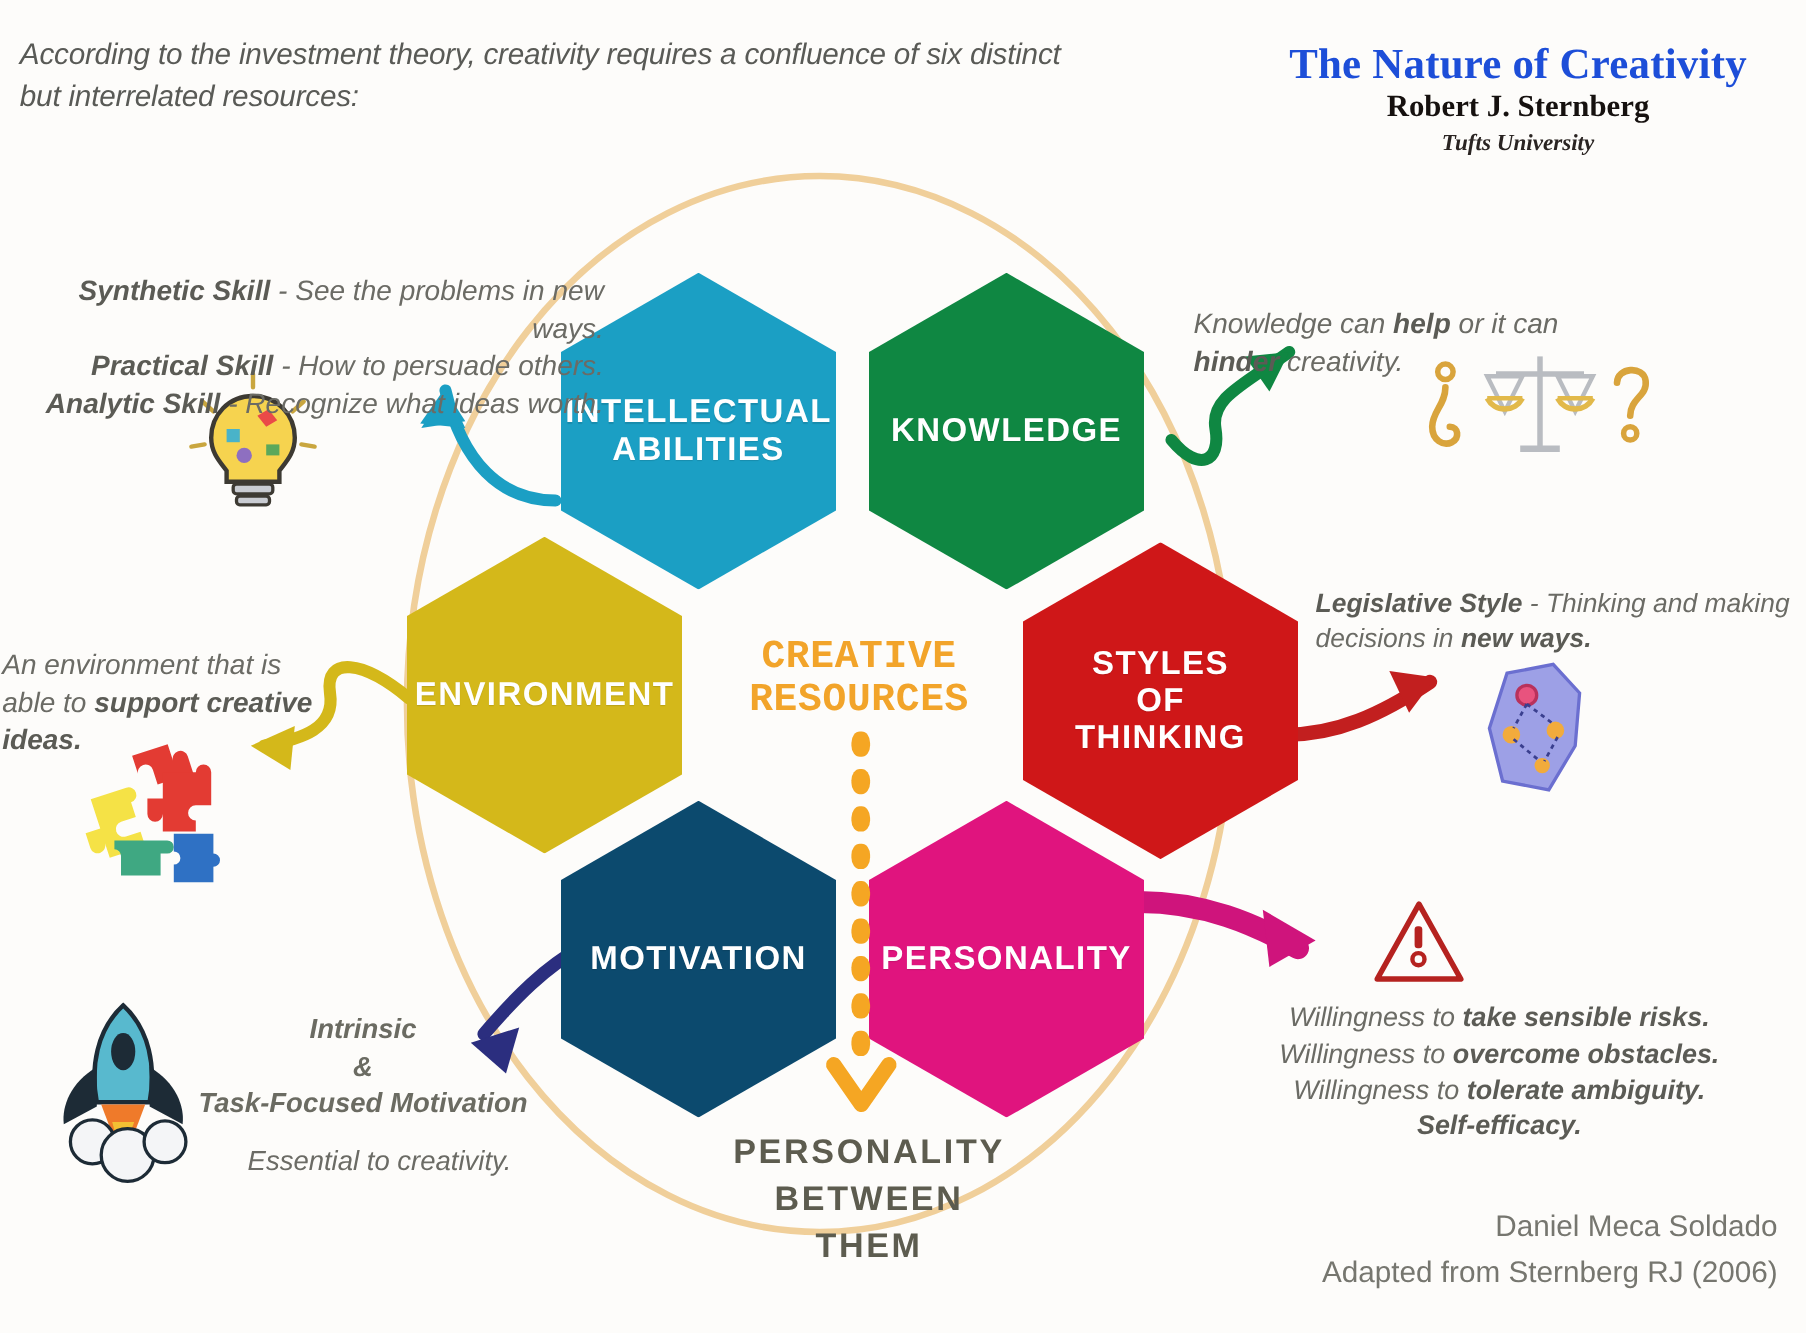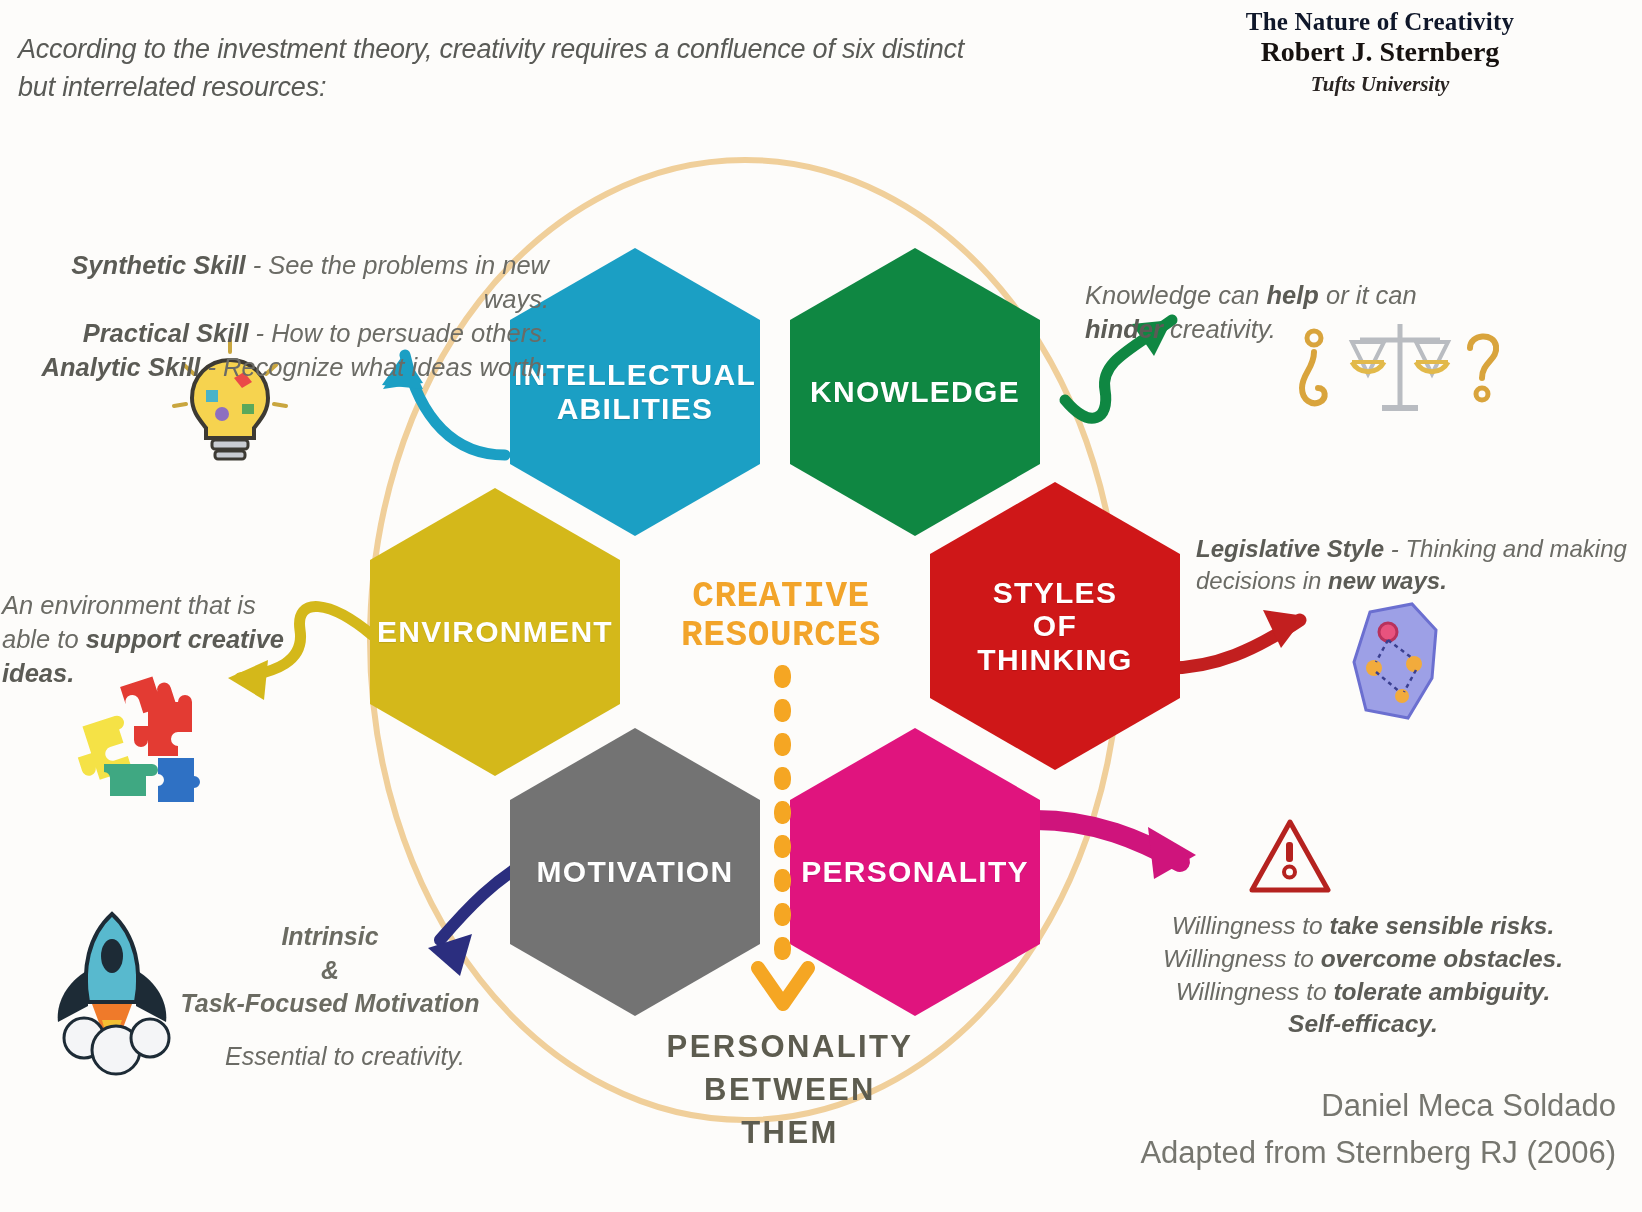--- a/index.html
+++ b/index.html
@@ -15,21 +15,21 @@
   
   .intro {
     position:absolute; left:18px; top:30px; width:960px;
     font-family:"Liberation Sans", sans-serif;
     font-style:italic; font-size:27px; line-height:1.42;
     color:#595a56; letter-spacing:-0.2px;
   }
   .titleblock { position:absolute; right:22px; top:8px; text-align:center; width:480px; }
   .titleblock .t1 {
     font-family:"Liberation Serif", serif; font-weight:bold;
-    font-size:25px; color:#0f172a; letter-spacing:.2px;
+    font-size:39px; color:#1d4ed8; letter-spacing:.2px;margin-top:28px;
   }
   .titleblock .t2 {
     font-family:"Liberation Serif", serif; font-weight:bold;
     font-size:28px; color:#16110f; 
   }
   .titleblock .t3 {
     font-family:"Liberation Serif", serif; font-style:italic; font-weight:bold;
     font-size:21px; color:#2a2422; margin-top:4px;
   }
 
@@ -47,43 +47,43 @@
   #anno-knowledge    { left:1085px; top:278px; width:380px; font-size:25.5px; }
   #anno-styles       { left:1196px; top:533px; width:446px; font-size:24px; }
   #anno-environment  { left:2px;  top:588px; width:288px; font-size:25.5px; }
   #anno-personality  { left:1084px; top:910px; width:558px; text-align:center; font-size:24.5px;}
   #anno-motivation   { left:150px; top:920px; width:360px; text-align:center; font-size:25px; font-weight:bold; color:#6b6b62;}
   #anno-motivation .amp { font-weight:bold; }
   #anno-motivation-2 { left:180px; top:1040px; width:330px; text-align:center; font-size:25px; font-weight:normal;}
 
   .credit {
     position:absolute; right:26px; bottom:36px; text-align:right;
-    font-size:31px; color:#76766f; line-height:1.5;
+    font-size:27px; color:#76766f; line-height:1.5;
     font-style:normal;
   }
 
   
   .hexwrap { position:absolute; left:0; top:0; width:1344px; height:1212px; }
   .hex {
     position:absolute;
     width:250px; height:288px;
     display:flex; align-items:center; justify-content:center;
     clip-path: polygon(50% 0%, 100% 25%, 100% 75%, 50% 100%, 0% 75%, 0% 25%);
     text-align:center;
   }
   .hex span {
     color:#fff; font-weight:bold; letter-spacing:1.3px;
     font-size:30px; line-height:1.12;
     text-shadow:0 1px 1px rgba(0,0,0,.12);
   }
   #hex-intellectual { left:510px; top:248px; background:#1b9fc4; }
   #hex-knowledge    { left:790px; top:248px; background:#0f8742; }
-  #hex-styles       { left:930px; top:482px; background:#cf1718; }
+  #hex-styles       { left:930px; top:493px; background:#cf1718; }
   #hex-personality  { left:790px; top:728px; background:#e0147e; }
-  #hex-motivation   { left:510px; top:728px; background:#737373; }
+  #hex-motivation   { left:510px; top:728px; background:#0c4a6e; }
   #hex-environment  { left:370px; top:488px; background:#d4b81a; }
 
   .center-label {
     position:absolute; left:650px; top:578px; width:262px; text-align:center;
     color:#f2a42a; font-weight:bold; font-size:36px; line-height:1.08;
     letter-spacing:.6px;
     font-family:Liberation Mono, monospace;
   }
   .dots { position:absolute; left:770px; top:665px; width:24px; height:300px; }
   .dots i {

